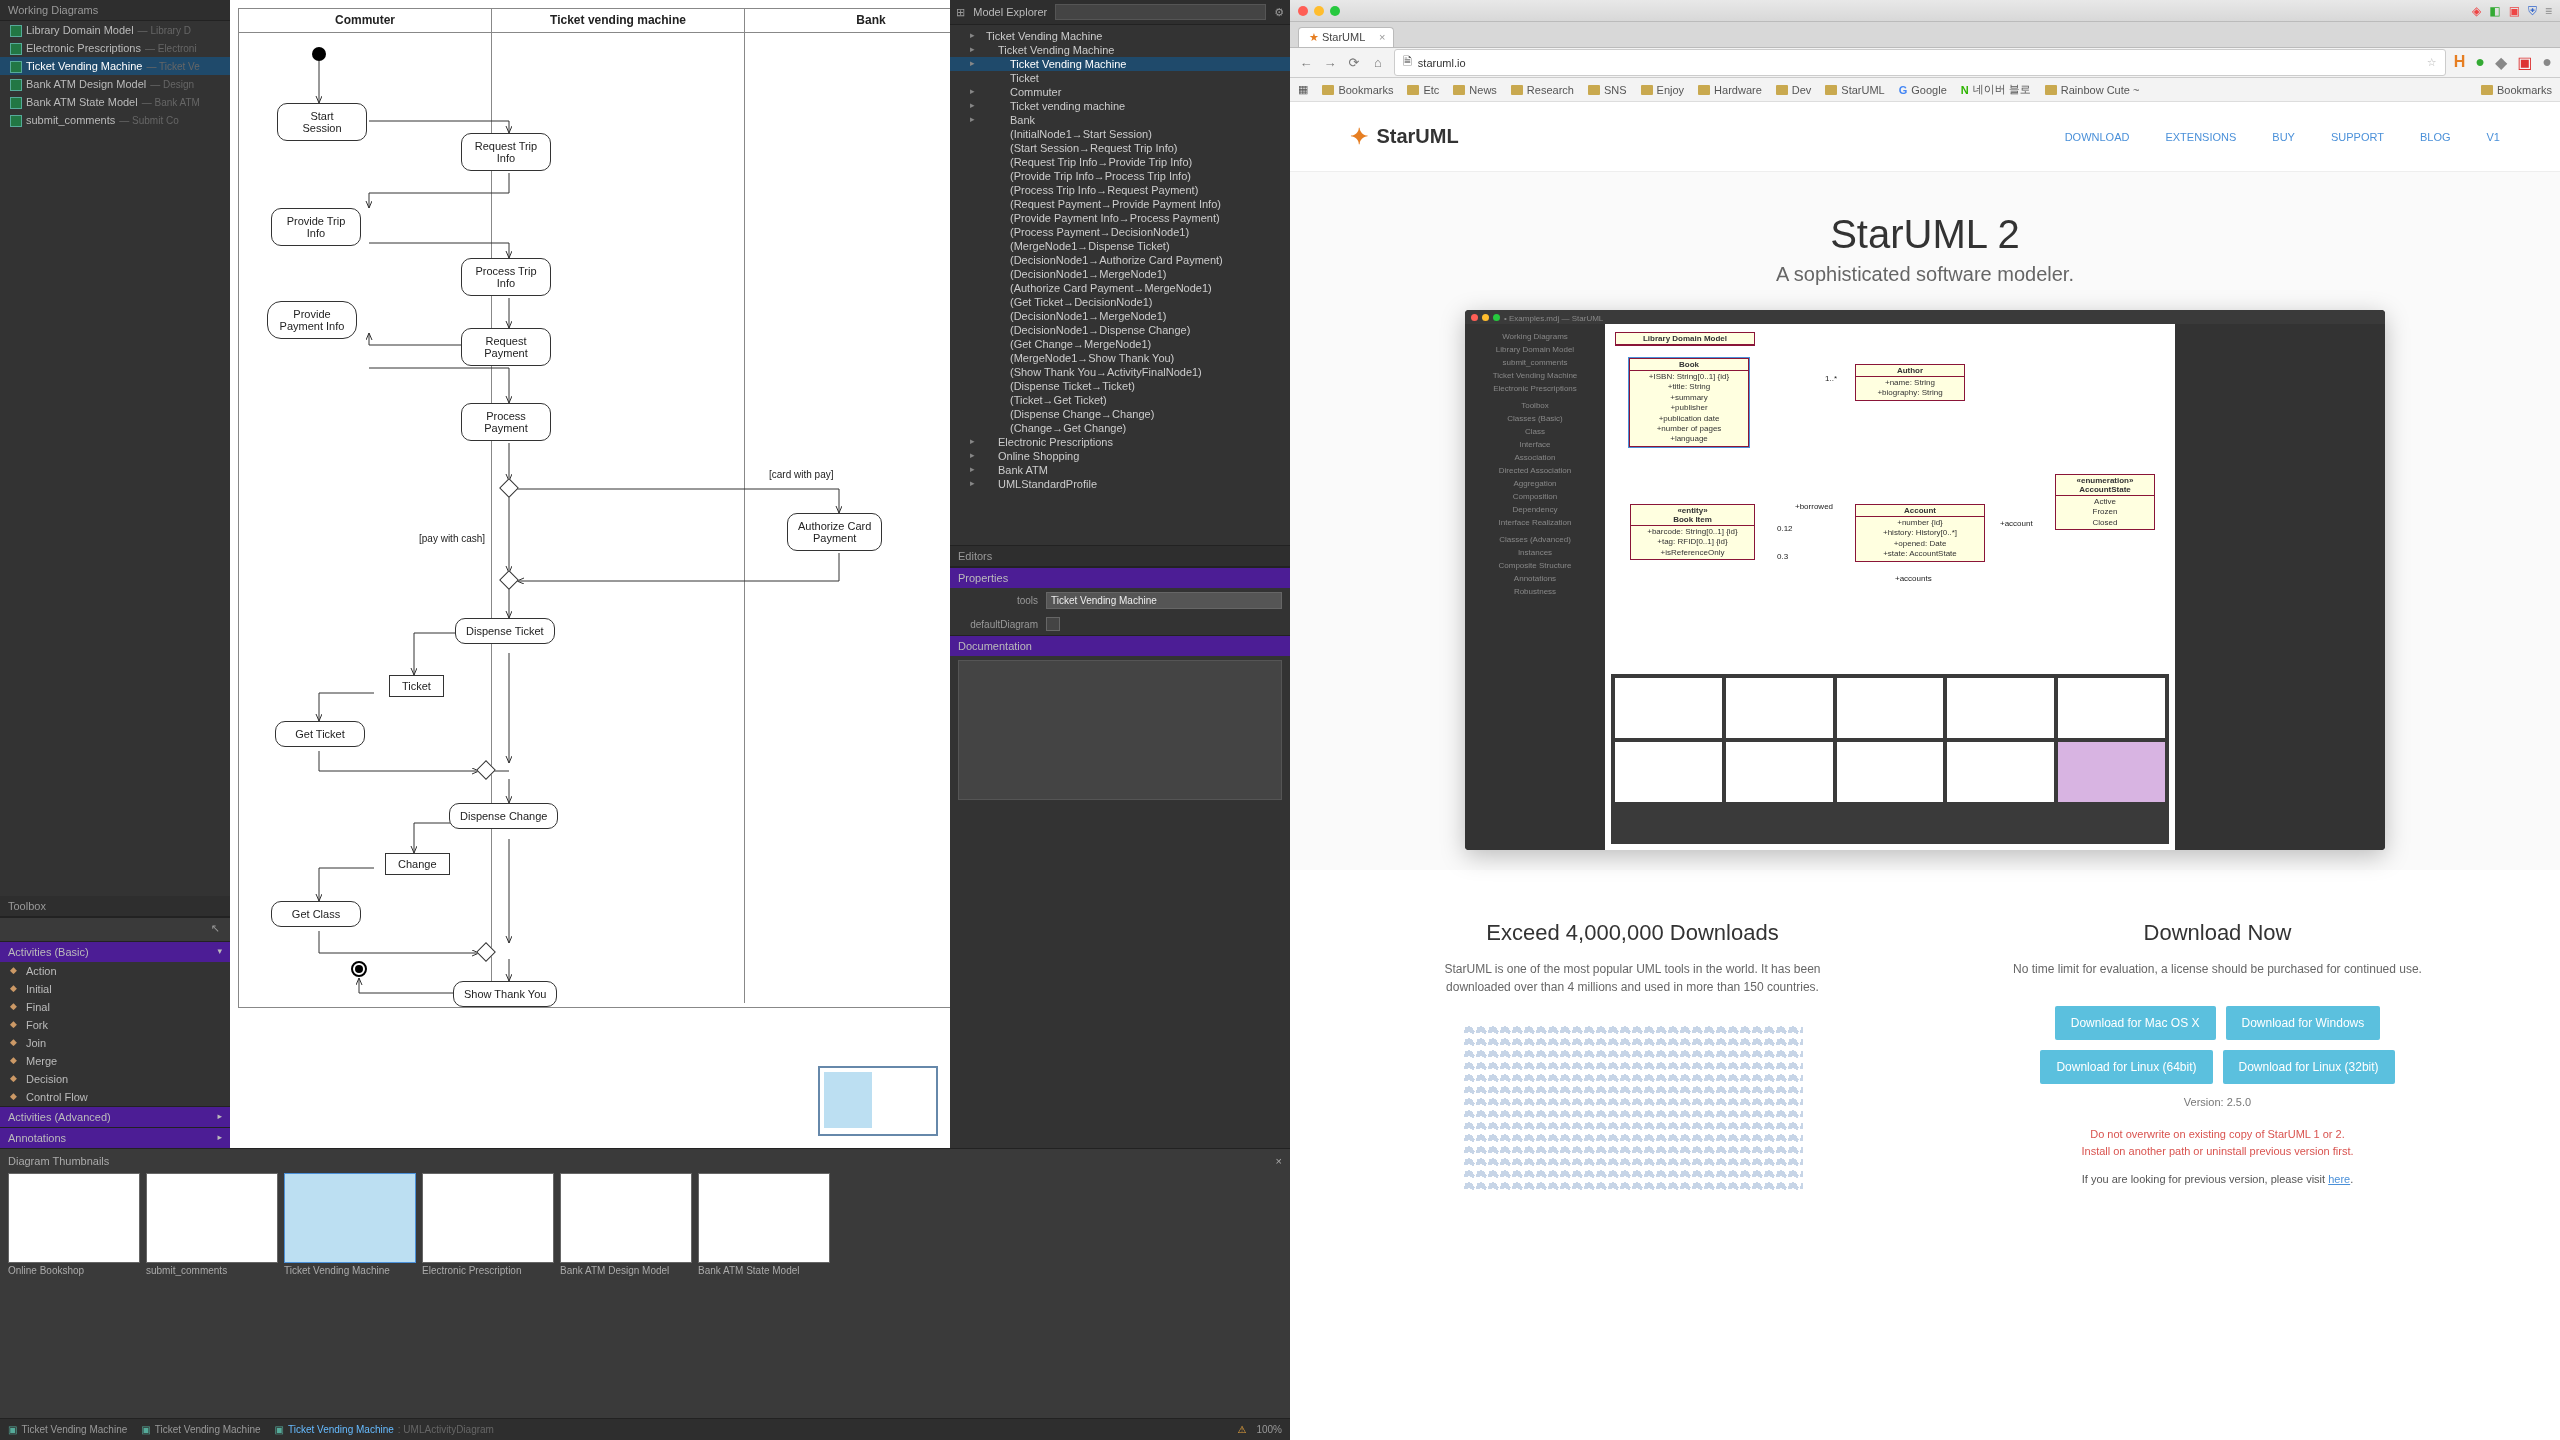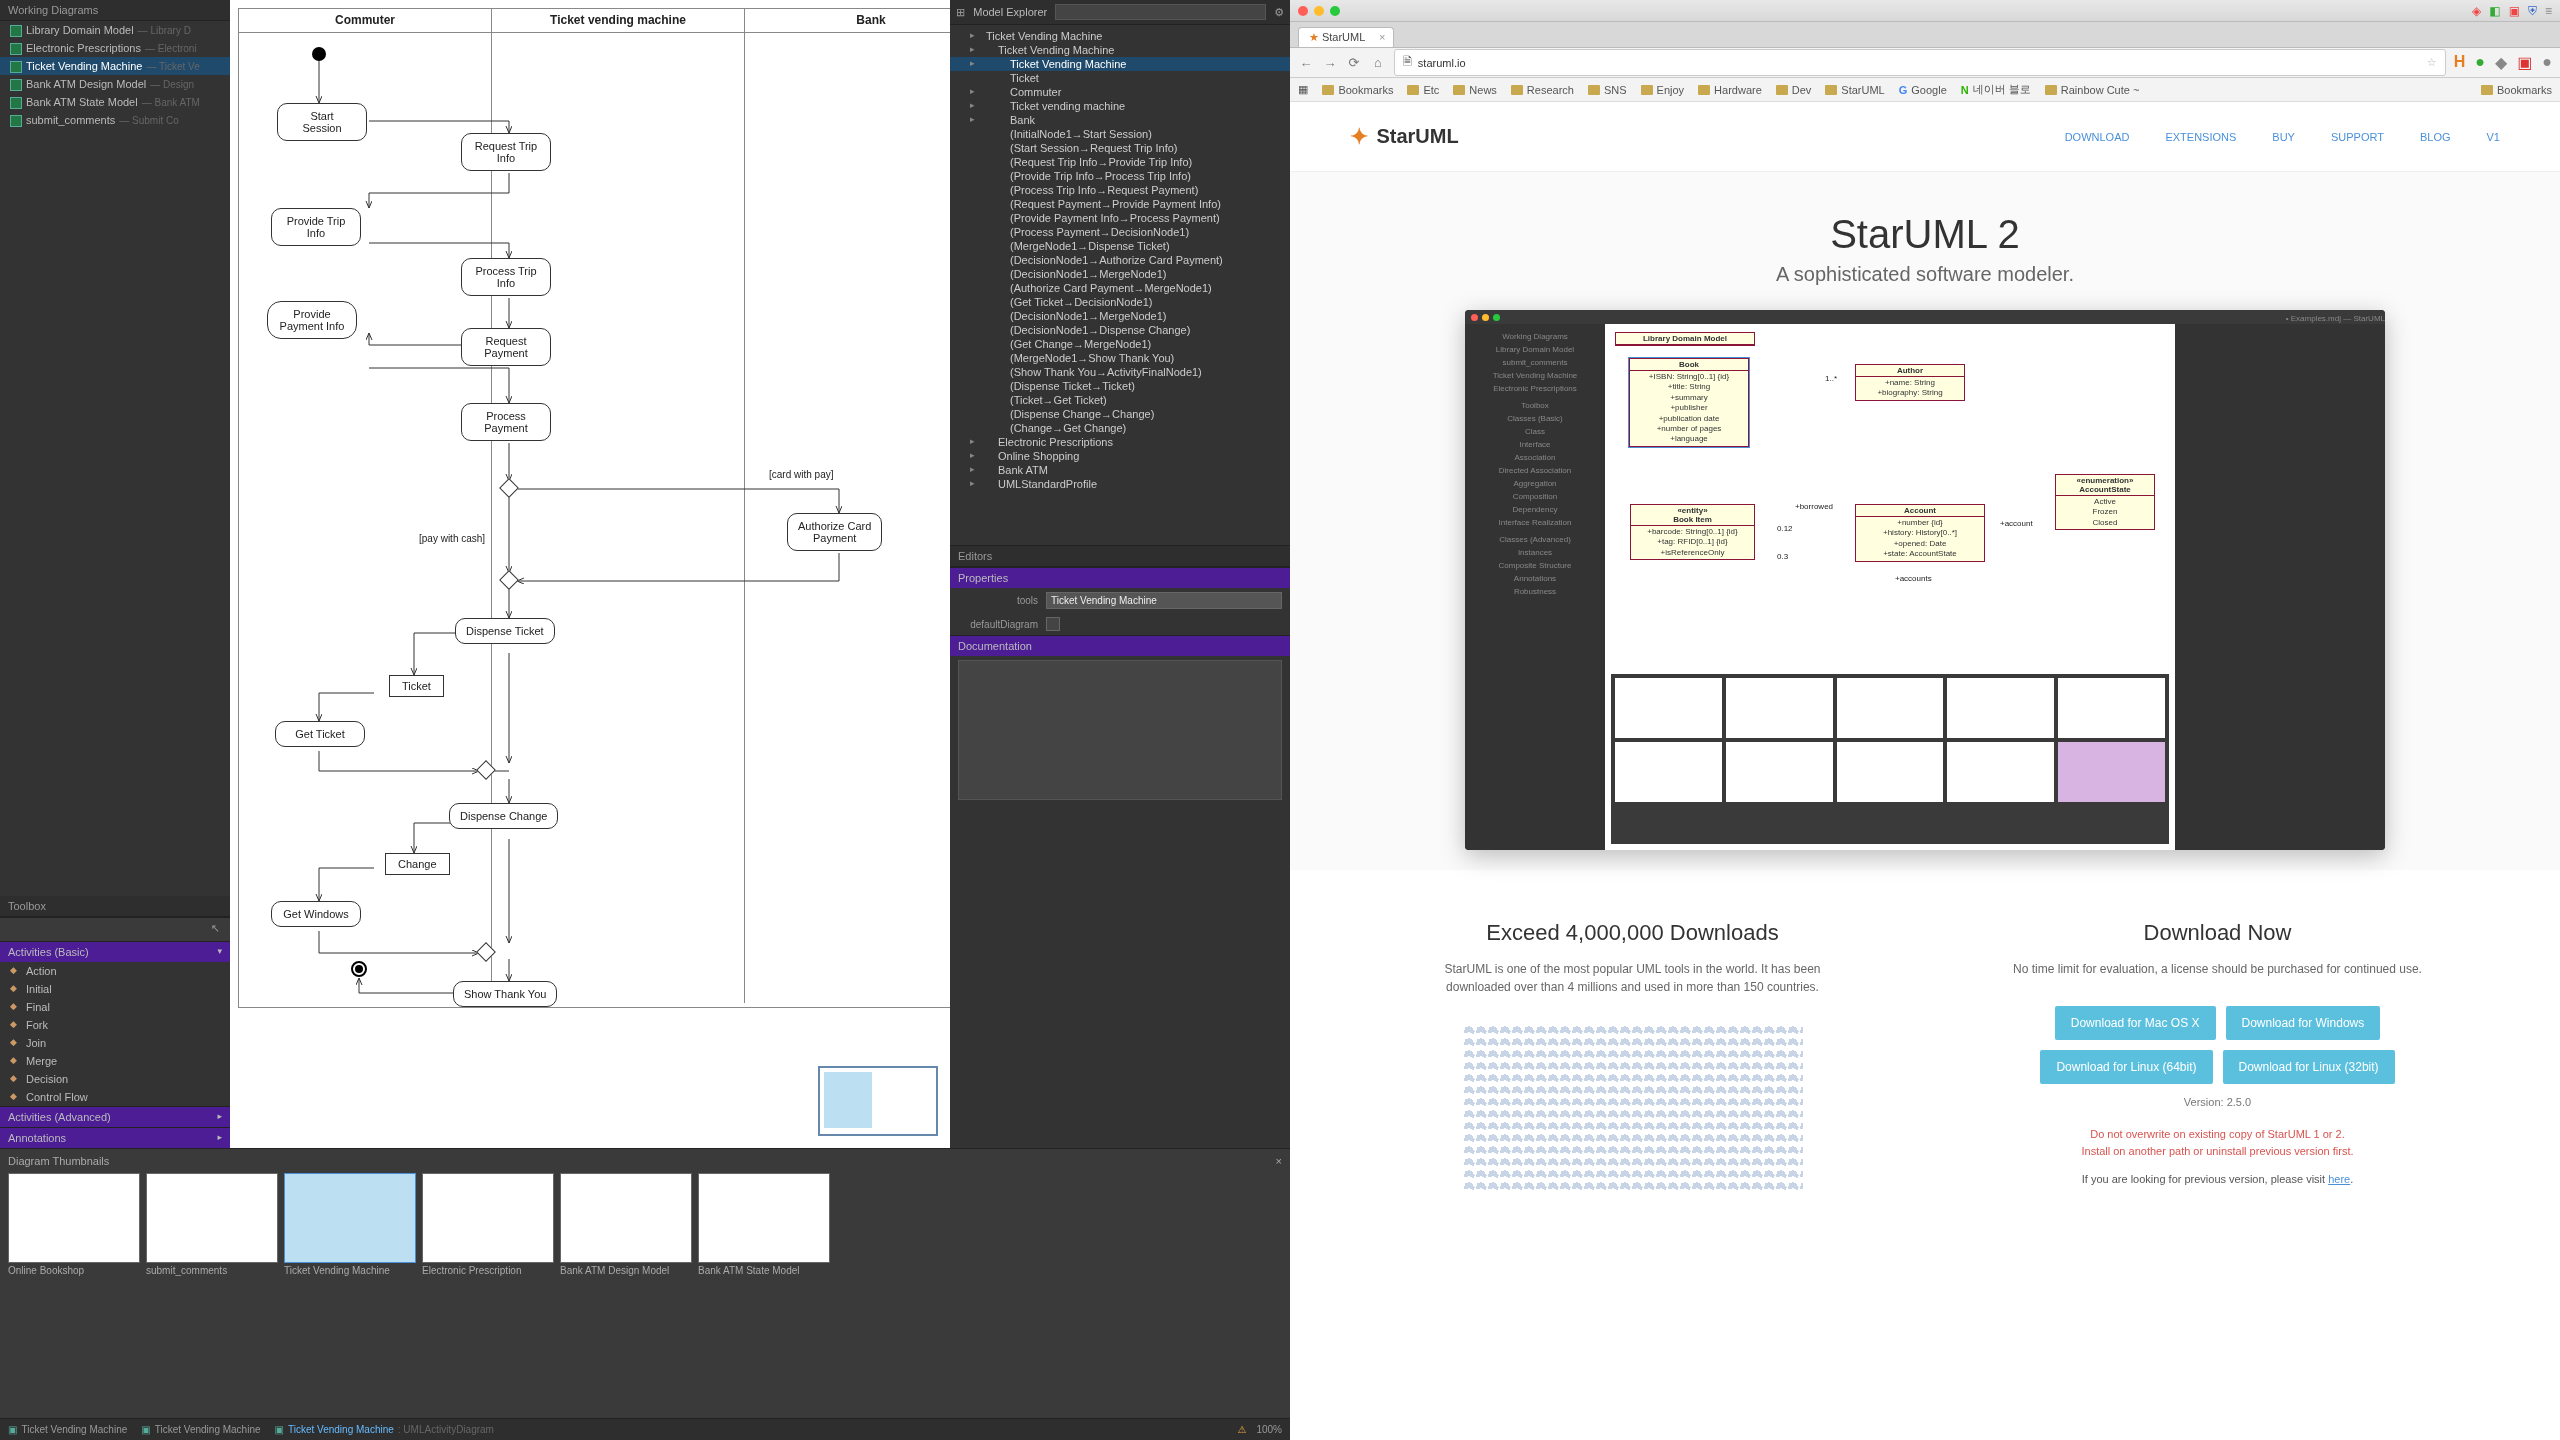--- a/index.html
+++ b/index.html
@@ -241,21 +241,21 @@
             <div class="edge-label" style="left:180px;top:500px">[pay with cash]</div>
             <div class="act-node" style="left:548px;top:480px;white-space:pre;">Authorize Card
 Payment</div>
             <div class="diamond" style="left:263px;top:540px"></div>
             <div class="act-node" style="left:216px;top:585px">Dispense Ticket</div>
             <div class="obj-node" style="left:150px;top:642px">Ticket</div>
             <div class="act-node" style="left:36px;top:688px">Get Ticket</div>
             <div class="diamond" style="left:240px;top:730px"></div>
             <div class="act-node" style="left:210px;top:770px">Dispense Change</div>
             <div class="obj-node" style="left:146px;top:820px">Change</div>
-            <div class="act-node" style="left:32px;top:868px">Get Windows</div>
+            <div class="act-node" style="left:32px;top:868px">Get Class</div>
             <div class="diamond" style="left:240px;top:912px"></div>
             <div class="end-node" style="left:112px;top:928px"></div>
             <div class="act-node" style="left:214px;top:948px">Show Thank You</div>
           </div>
         </div>
         <div class="minimap">
             <div class="mm-left"></div>
           </div>
       </div>
 
@@ -494,21 +494,21 @@
       </div>
 
       <div class="hero">
         <h1>StarUML 2</h1>
         <div class="sub">A sophisticated software modeler.</div>
         <div class="hero-shot">
           <div class="hs-tb">
               <span style="background:#ff5f56"></span>
               <span style="background:#ffbd2e"></span>
               <span style="background:#27c93f"></span>
-              <span style="flex:1;text-align:right;font-size:8px;color:#888">• Examples.mdj — StarUML</span>
+              <span style="flex:1;text-align:left;font-size:8px;color:#888">• Examples.mdj — StarUML</span>
             </div>
           <div class="hs-body">
             <div class="hs-left" id="hs-left">
                 <div>Working Diagrams</div>
                 <div>Library Domain Model</div>
                 <div>submit_comments</div>
                 <div>Ticket Vending Machine</div>
                 <div>Electronic Prescriptions</div>
                 <div></div>
                 <div>Toolbox</div>

